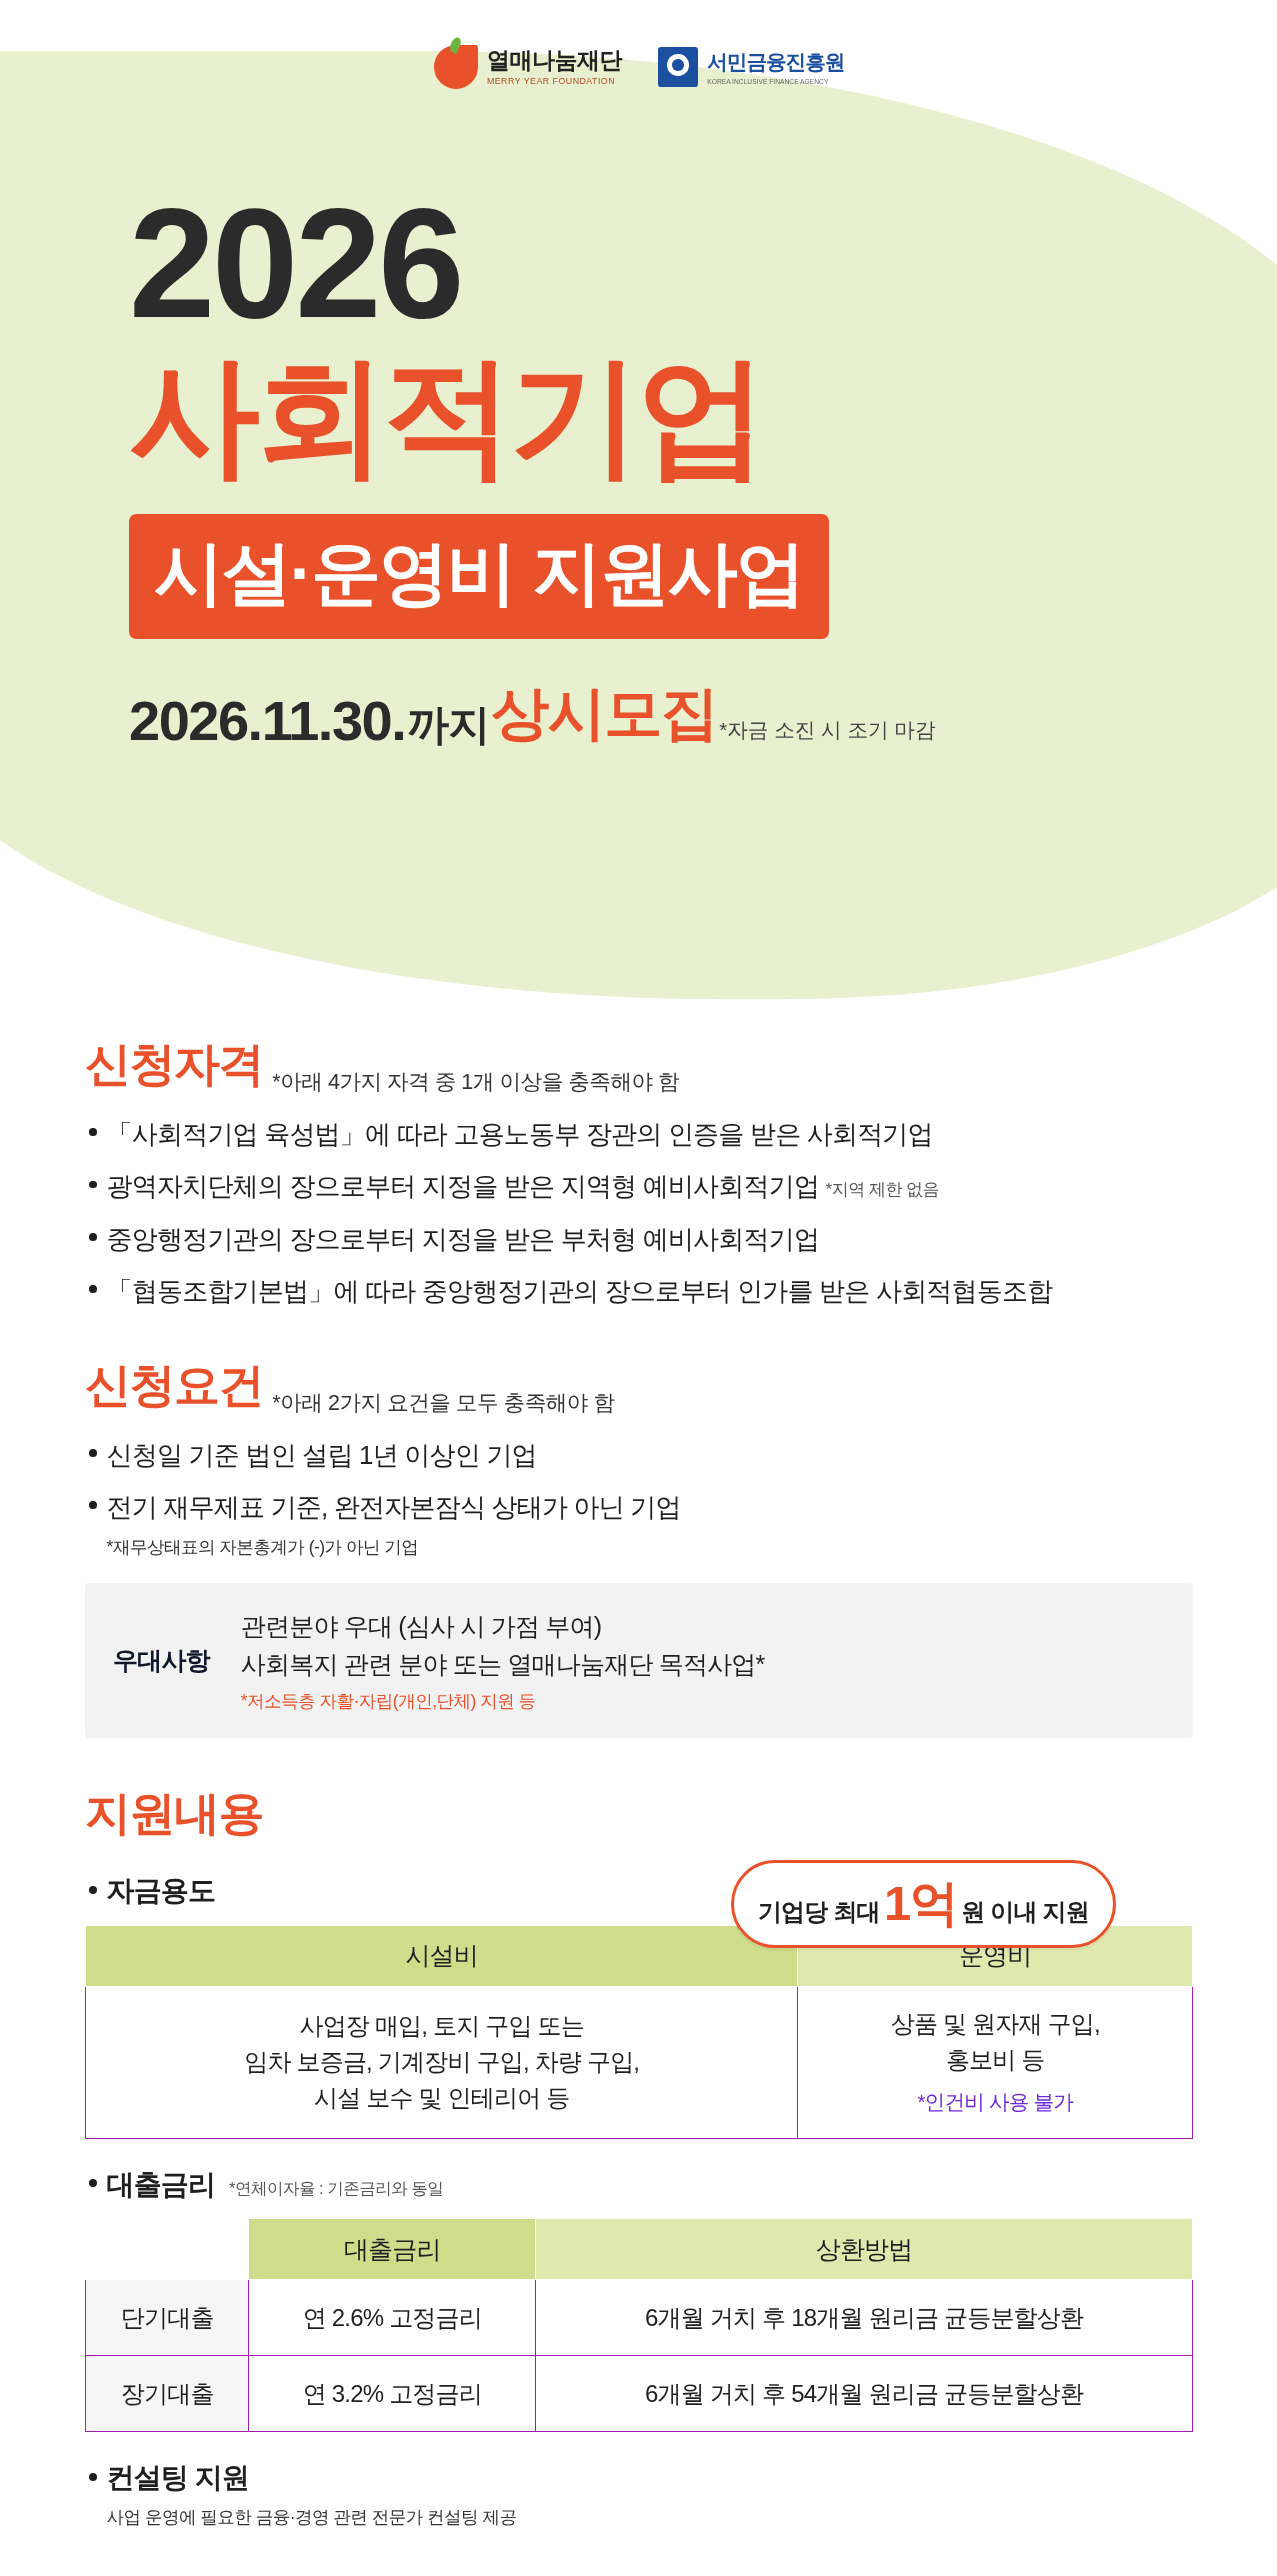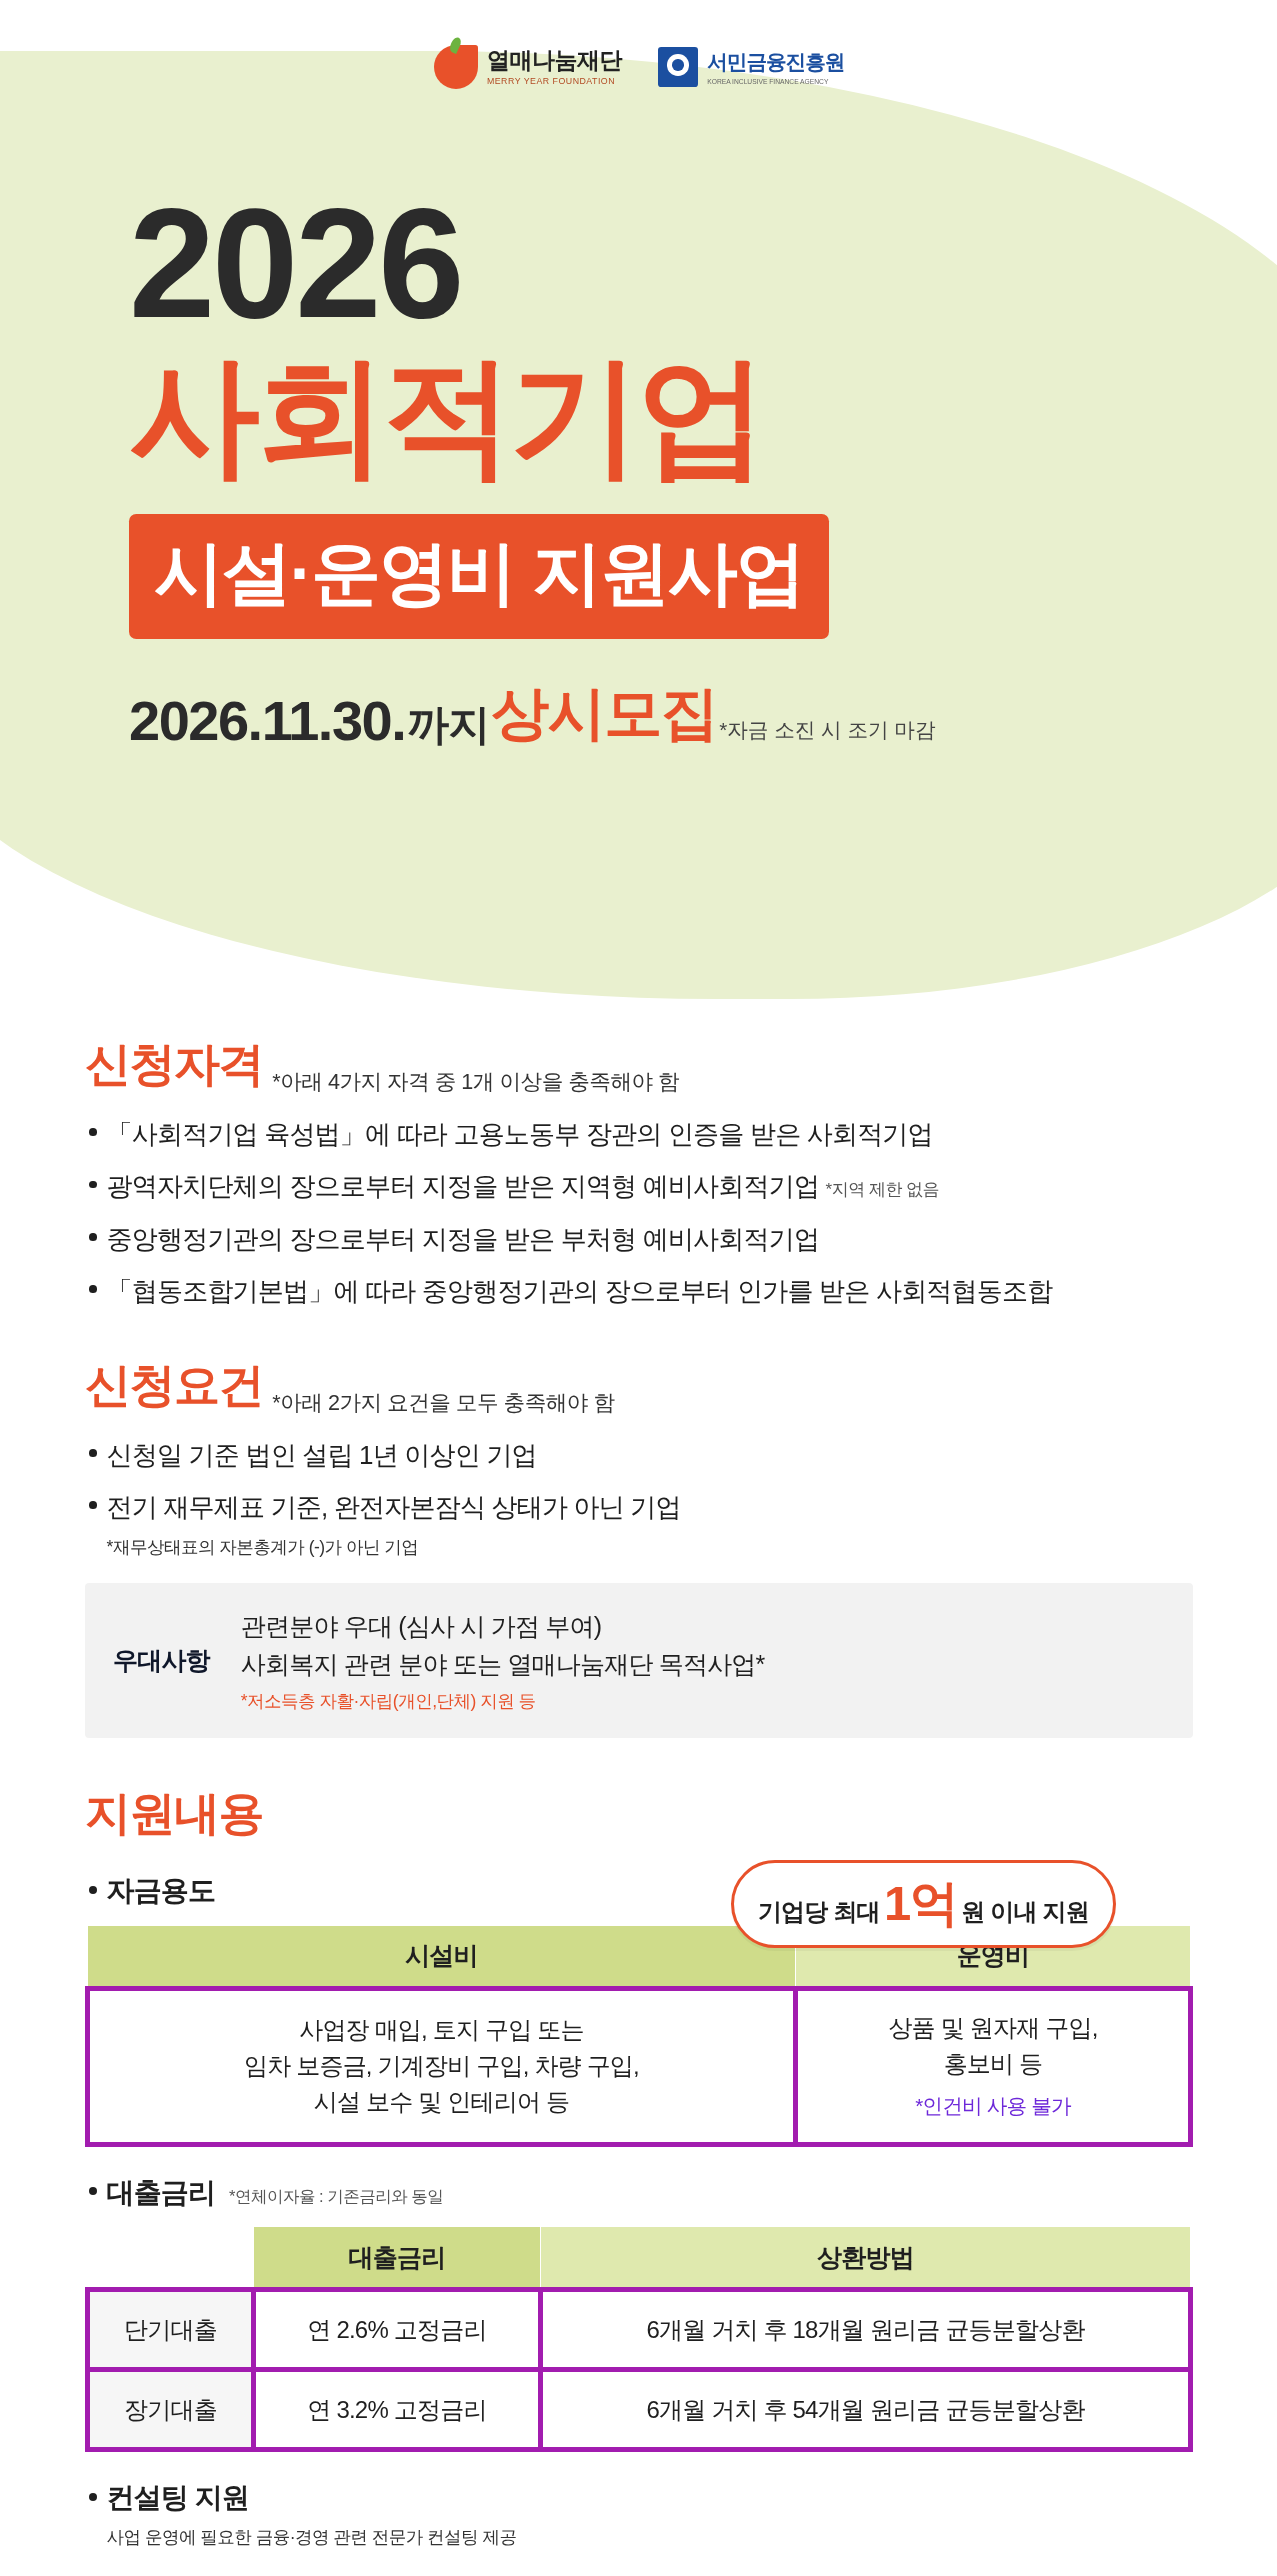--- a/index.html
+++ b/index.html
@@ -133,27 +133,27 @@
     background:#ffffff;border:3.1px solid #e8512a;border-radius:46px;
     padding:8.2px 24px;display:flex;align-items:baseline;gap:4.1px;
     box-shadow:0 3.1px 0 rgba(0,0,0,0.04);
   }
   .cap-badge .t1{font-size:24px;font-weight:bold;color:#1f1f1f;letter-spacing:-0.8px;}
   .cap-badge .t2{font-size:49px;font-weight:bold;color:#e8512a;letter-spacing:-1.5px;}
   .cap-badge .t3{font-size:24px;font-weight:bold;color:#1f1f1f;letter-spacing:-0.8px;}
 
   table.grid{width:100%;border-collapse:collapse;}
   table.grid th{
-    background:#cfdc8a;font-size:25px;font-weight:bold;color:#1f1f1f;
+    background:#cfdc8a;font-size:25px;font-weight:normal;color:#1f1f1f;
     padding:13.4px 0;border:1px solid #ffffff;letter-spacing:-0.8px;margin-left:24px;
   }
   table.grid th.lite{background:#dfe9ae;}
   table.grid td{
     font-size:24px;color:#1f1f1f;text-align:center;padding:19.6px 10.3px;
-    border:5px solid #a21caf;letter-spacing:-0.8px;line-height:1.5;
+    border:1px solid #a21caf;letter-spacing:-0.8px;line-height:1.5;
   }
   table.grid td.rowhead{background:#f6f6f6;font-size:24px;}
   .red-note{color:#6d28d9;font-size:20.6px;display:block;margin-top:9.3px;}
 </style>
 </head>
 <body>
 
 <div class="page">
 
   <div class="logo-bar">

